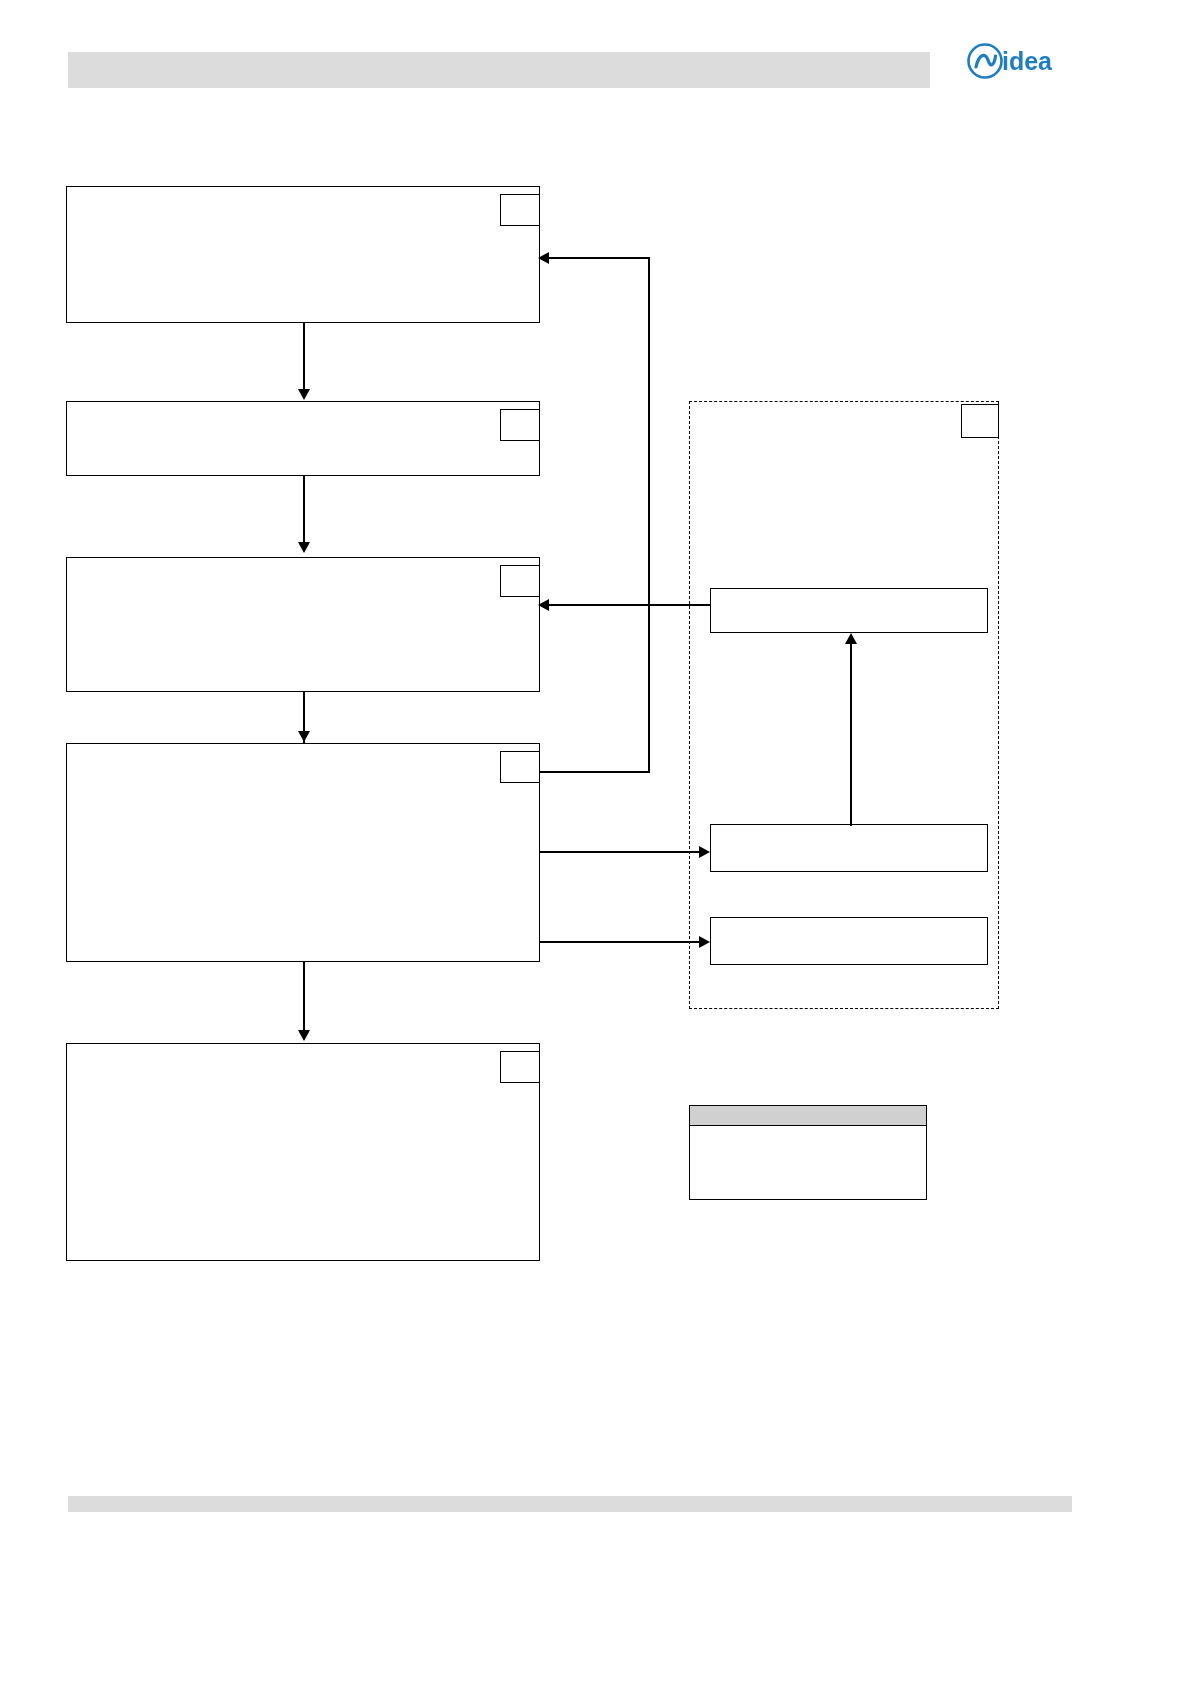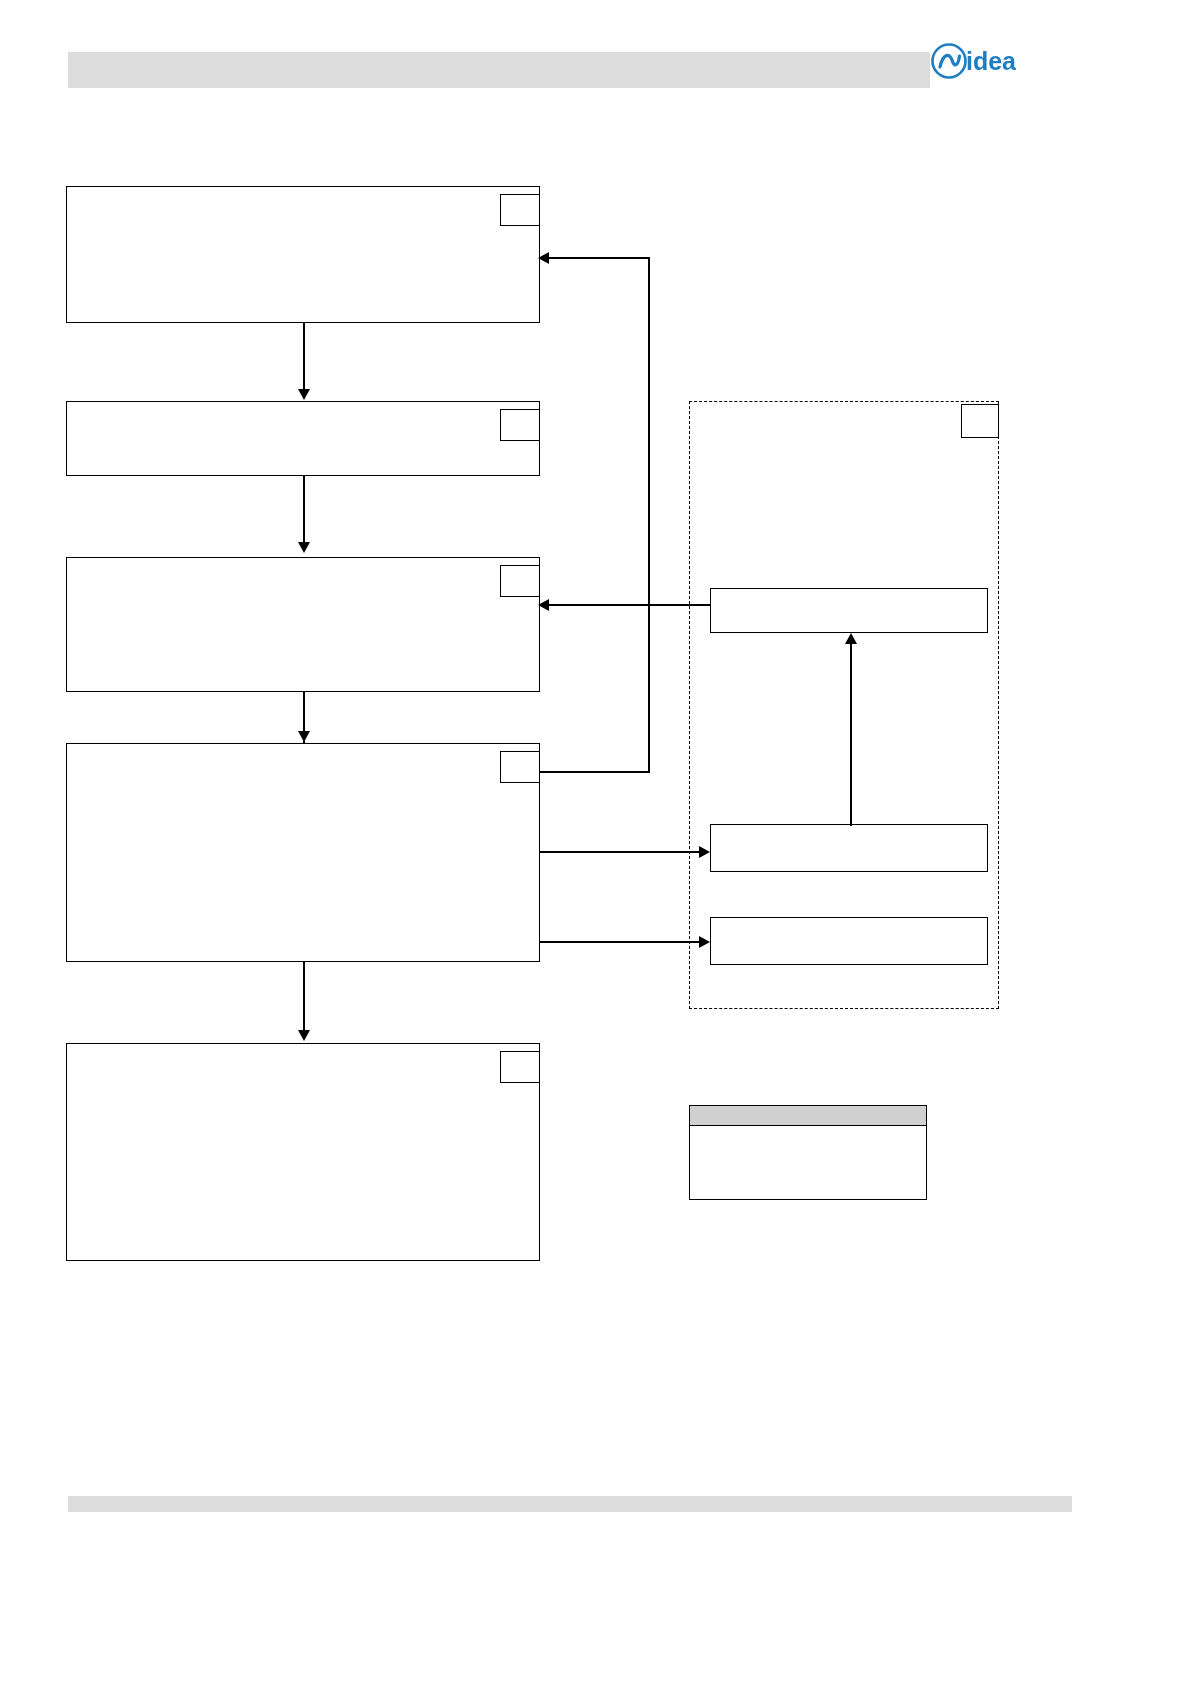--- a/index.html
+++ b/index.html
@@ -21,21 +21,21 @@
   .header-bar {
     position: absolute;
     left: 68px;
     top: 52px;
     width: 862px;
     height: 36px;
     background: #dcdcdc;
   }
   .logo {
     position: absolute;
-    left: 930px;
+    left: 966px;
     top: 40px;
     width: 110px;
     height: 58px;
   }
   .logo svg { display: block; }
   
   .footer-bar {
     position: absolute;
     left: 68px;
     top: 1496px;

